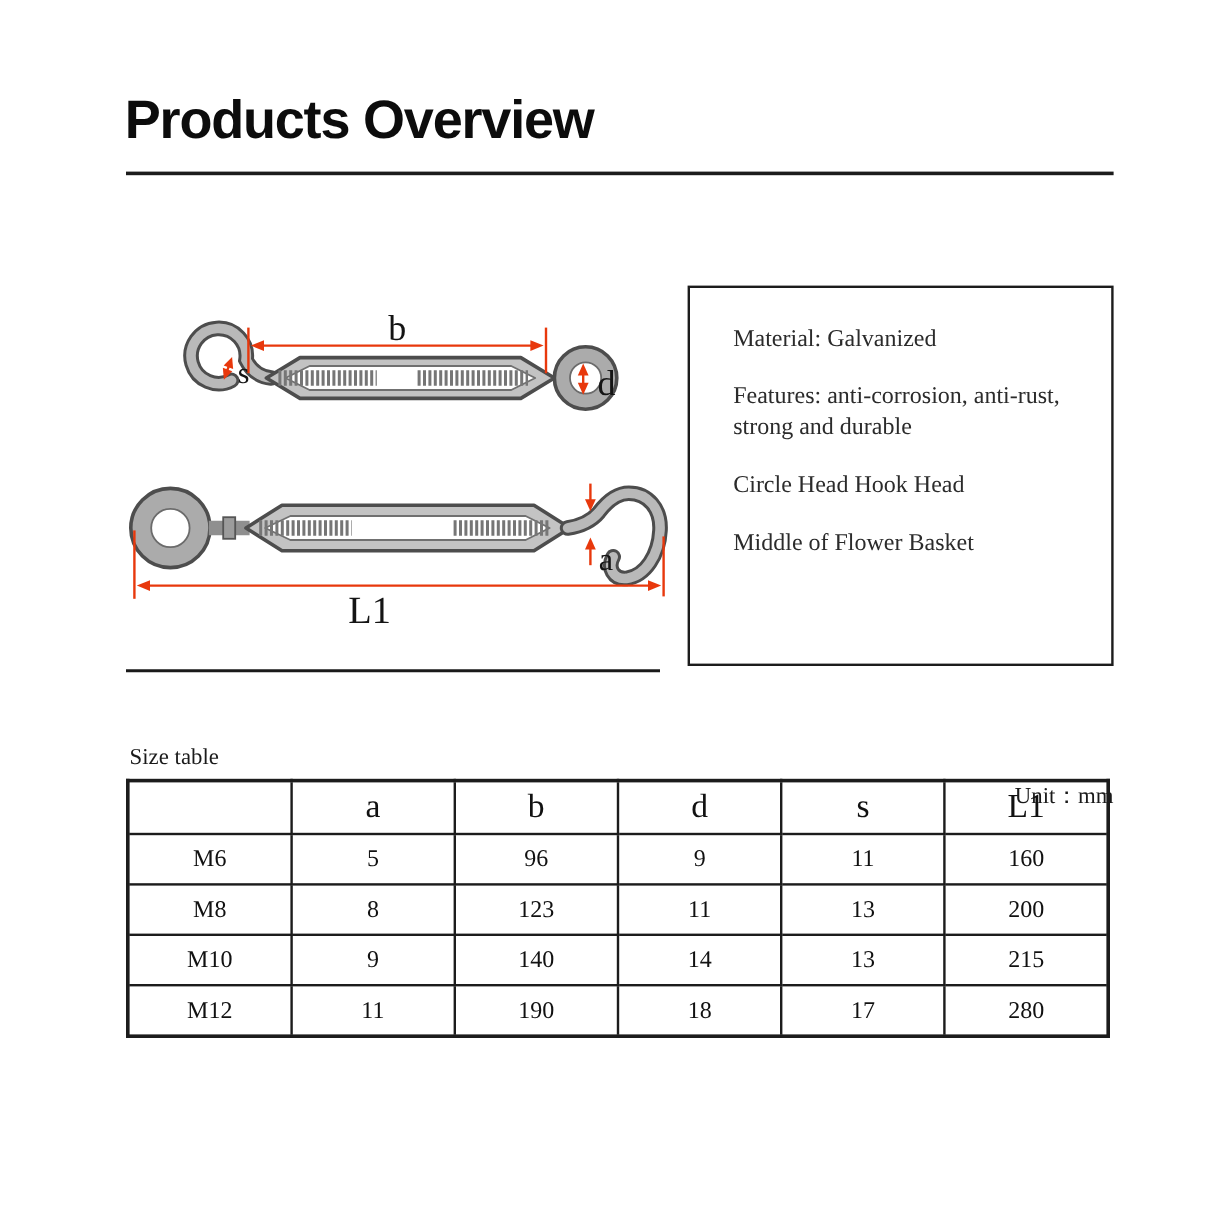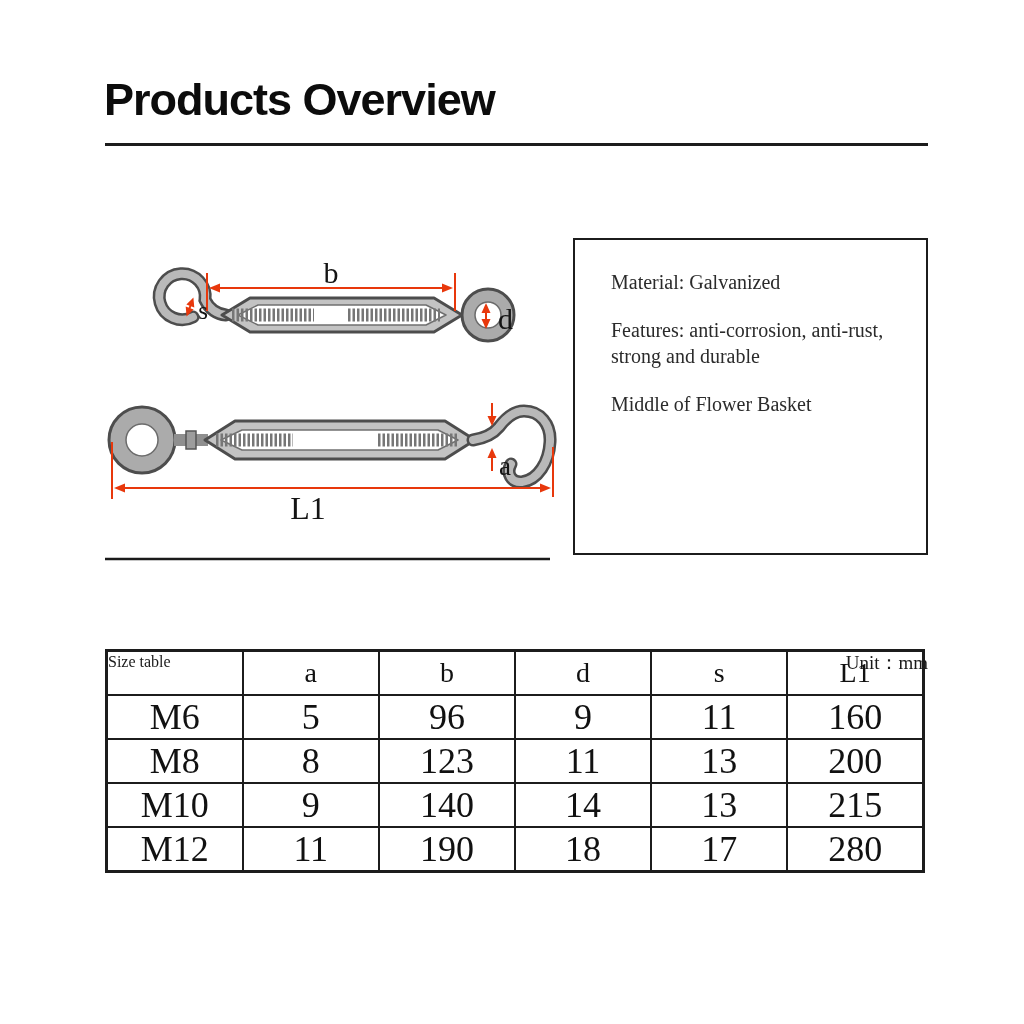--- a/index.html
+++ b/index.html
@@ -5,26 +5,26 @@
   html,body{margin:0;padding:0;background:#fff;}
   .canvas{position:relative;width:1024px;height:1024px;background:#ffffff;overflow:hidden;
           font-family:"Liberation Serif",serif;color:#1a1a1a;}
   .page-title{position:absolute;left:104px;top:74px;font-family:"Liberation Sans",sans-serif;
           font-weight:800;font-size:45px;letter-spacing:-1px;color:#0c0c0c;white-space:nowrap;}
   .title-rule{position:absolute;left:105px;top:143px;width:823px;height:3px;background:#1c1c1c;}
   .figs{position:absolute;left:90px;top:235px;width:480px;height:330px;}
   .info-box{position:absolute;left:573px;top:238px;width:355px;height:317px;border:2px solid #1c1c1c;
           box-sizing:border-box;padding:29px 22px 0 36px;}
   .info-box p{margin:0 0 22px 0;font-size:20px;line-height:26px;color:#2b2b2b;}
-  .table-caption{position:absolute;left:108px;top:653px;font-size:16px;color:#1a1a1a;}
+  .table-caption{position:absolute;left:108px;top:621px;font-size:19px;color:#1a1a1a;}
   .unit-label{position:absolute;right:96px;top:650px;font-size:19px;color:#1a1a1a;}
   table.size{position:absolute;left:105px;top:649px;width:820px;border-collapse:collapse;
           table-layout:fixed;border:3px solid #1c1c1c;}
   table.size td,table.size th{border:2px solid #1c1c1c;text-align:center;vertical-align:middle;
-          font-weight:normal;font-size:36px;color:#111;padding:0;}
+          font-weight:normal;font-size:20px;color:#111;padding:0;}
   table.size thead th{height:42px;font-size:28px;}
   table.size tbody td,table.size tbody th{height:40px;}
   svg text{font-family:"Liberation Serif",serif;fill:#141414;}
 </style>
 </head>
 <body>
 
 <div class="canvas">
 
   <div class="page-title">Products Overview</div>
@@ -113,20 +113,21 @@
       </g>
       <text x="218" y="284" font-size="32" text-anchor="middle">L1</text>
     </g>
 
     <line x1="15" y1="324" x2="460" y2="324" stroke="#1a1a1a" stroke-width="2.5"></line>
   </svg>
 
   <div class="info-box">
     <p>Material: Galvanized</p>
     <p>Features: anti-corrosion, anti-rust, strong and durable</p>
+    <p>Circle Head Hook Head</p>
     <p>Middle of Flower Basket</p>
   </div>
 
   <div class="table-caption">Size table</div>
   <div class="unit-label">Unit：mm</div>
 
   <table class="size">
     <thead>
       <tr>
         <th></th>

